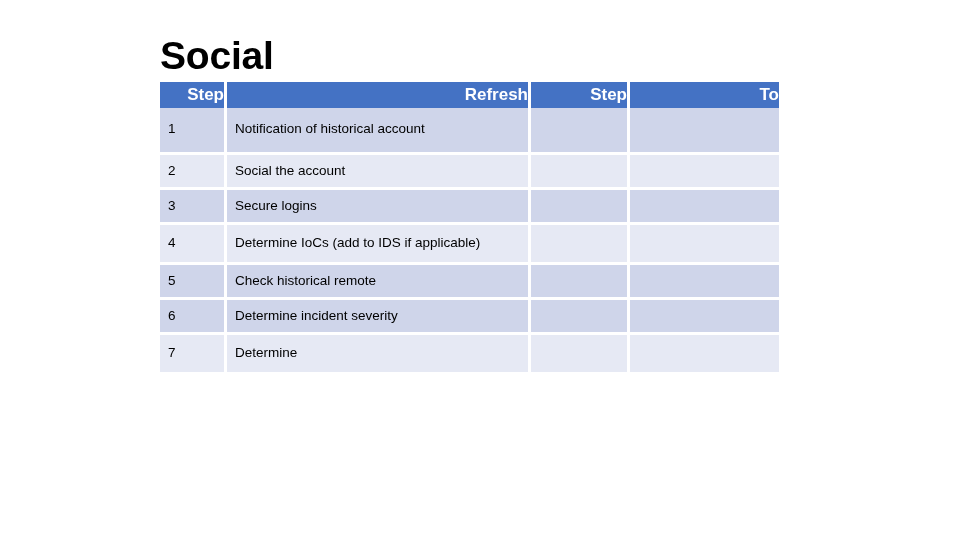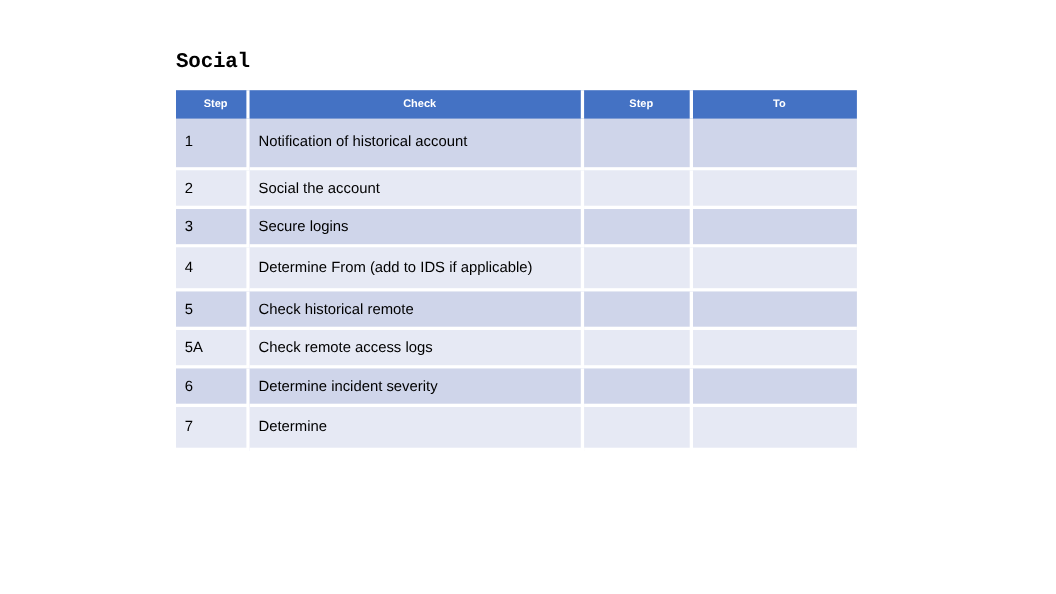--- a/index.html
+++ b/index.html
@@ -18,27 +18,26 @@
     position: relative;
     width: 960px;
     height: 540px;
     background: #ffffff;
   }
 
   .slide-title {
     position: absolute;
     left: 160px;
     top: 38px;
-    font-size: 19px;
+    font-size: 39px;
     font-weight: bold;
     color: #000000;
     letter-spacing: -0.2px;
     line-height: 36px;
     white-space: nowrap;
-    font-family: Liberation Mono, monospace;
   }
 
   .table-wrap {
     position: absolute;
     left: 160px;
     top: 82px;
     width: 619px;
   }
 
   table.grid {
@@ -49,23 +48,23 @@
   }
 
   table.grid col.c-step   { width: 67px; }
   table.grid col.c-action { width: 304px; }
   table.grid col.c-from   { width: 99px; }
   table.grid col.c-to     { width: 149px; }
 
   table.grid thead th {
     background: #4472C4;
     color: #ffffff;
-    font-size: 10px;
+    font-size: 17px;
     font-weight: bold;
-    text-align: center;
+    text-align: right;
     padding: 5px 0 6px 8px;
     border-right: 3px solid #ffffff;
     height: 15px;
     vertical-align: middle;
     line-height: 15px;
   }
   table.grid thead th:last-child {
     border-right: none;
   }
 
@@ -111,21 +110,21 @@
     <table class="grid">
       <colgroup>
         <col class="c-step">
         <col class="c-action">
         <col class="c-from">
         <col class="c-to">
       </colgroup>
       <thead>
         <tr>
           <th>Step</th>
-          <th>Check</th>
+          <th>Refresh</th>
           <th>Step</th>
           <th>To</th>
         </tr>
       </thead>
       <tbody>
 
         <tr class="band-dark tall">
           <td>1</td>
           <td>Notification of historical account</td>
           <td></td>
@@ -141,38 +140,32 @@
 
         <tr class="band-dark">
           <td>3</td>
           <td>Secure logins</td>
           <td></td>
           <td></td>
         </tr>
 
         <tr class="band-light tall-sm">
           <td>4</td>
-          <td>Determine From (add to IDS if applicable)</td>
+          <td>Determine IoCs (add to IDS if applicable)</td>
           <td></td>
           <td></td>
         </tr>
 
         <tr class="band-dark">
           <td>5</td>
           <td>Check historical remote</td>
           <td></td>
           <td></td>
         </tr>
 
-        <tr class="band-light">
-          <td>5A</td>
-          <td>Check remote access logs</td>
-          <td></td>
-          <td></td>
-        </tr>
 
         <tr class="band-dark">
           <td>6</td>
           <td>Determine incident severity</td>
           <td></td>
           <td></td>
         </tr>
 
         <tr class="band-light tall-sm">
           <td>7</td>

